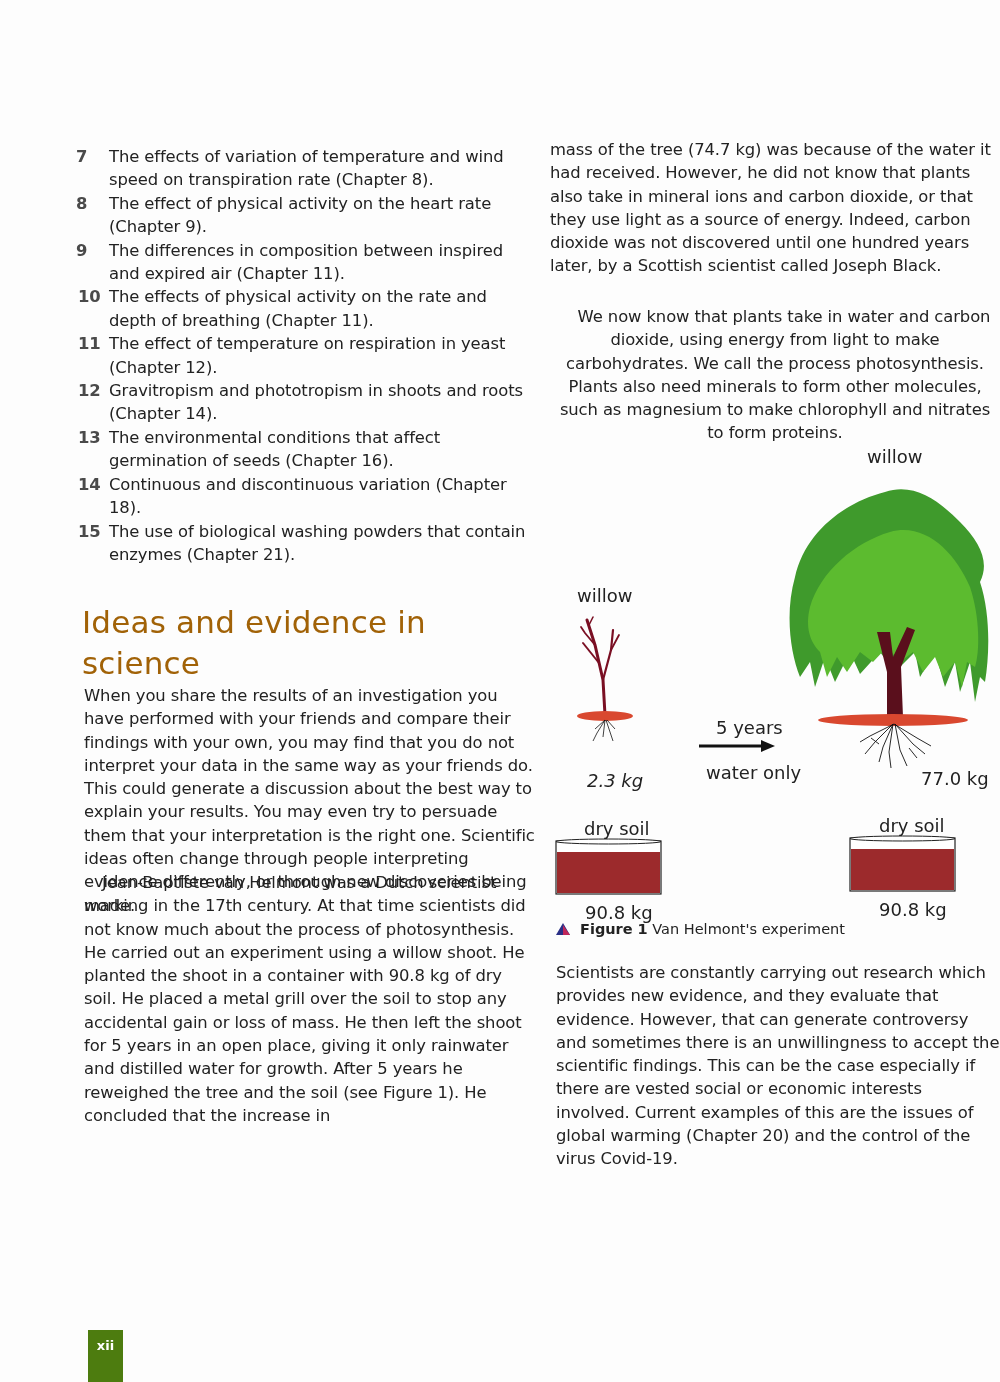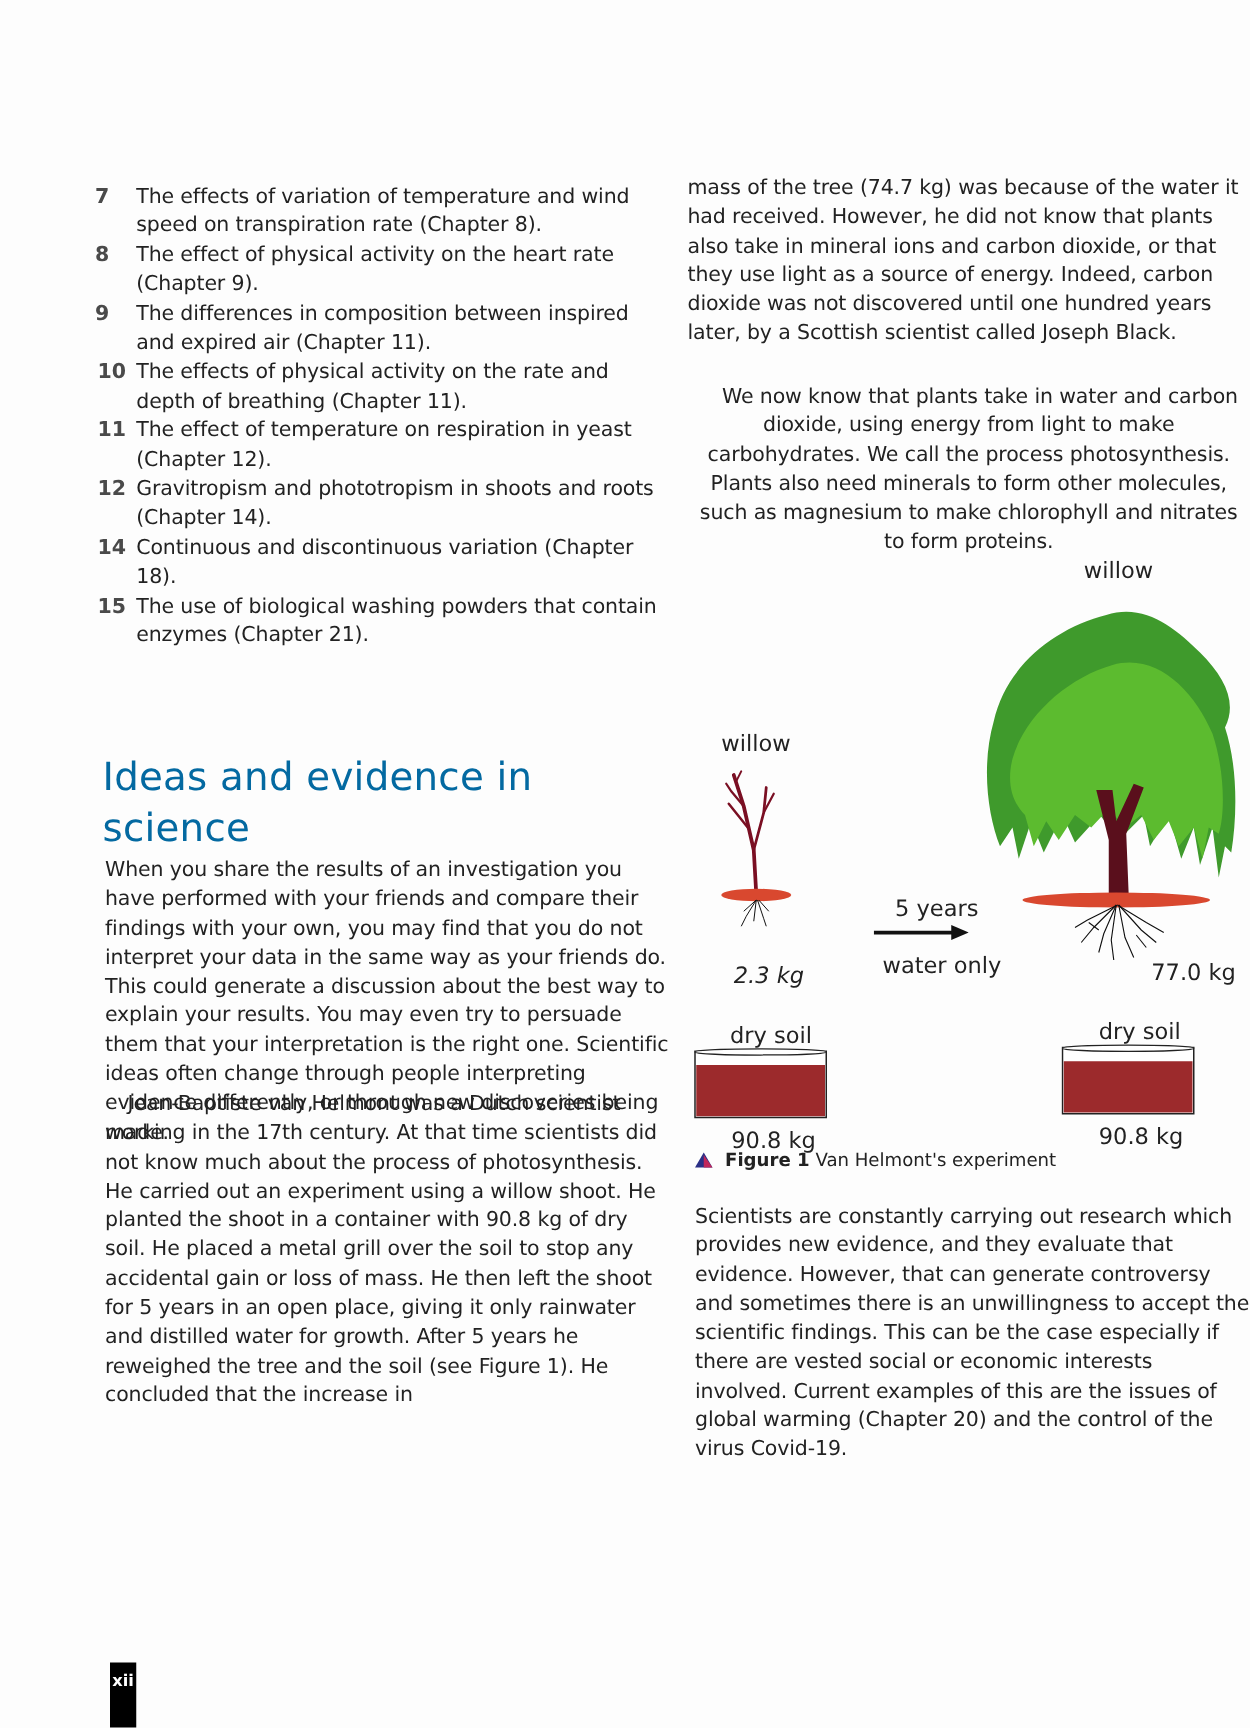--- a/index.html
+++ b/index.html
@@ -13,21 +13,21 @@
 
     
     .numlist { position: absolute; left: 76px; top: 145px; width: 460px; margin: 0; padding: 0; list-style: none; }
     .numlist li { position: relative; padding-left: 33px; font-size: 16.4px; line-height: 23.4px; letter-spacing: -0.1px; }
     .numlist li .num { position: absolute; left: 0; top: 0; font-weight: bold; color: #4a4a4a; width: 30px; }
     .numlist li.two .num { left: 2px; }
 
     
     .heading {
       position: absolute; left: 82px; top: 602px; width: 450px;
-      font-size: 31px; line-height: 41px; font-weight: normal; color: #0369a1; margin: 0;
+      font-size: 31px; line-height: 41px; font-weight: normal; color: #a16207; margin: 0;
       letter-spacing: 0.2px;
     }
 
     .para { position: absolute; font-size: 16.4px; line-height: 23.3px; margin: 0; letter-spacing: -0.1px; }
     .para .indent { display: inline-block; width: 18px; }
     #p-intro { left: 84px; top: 684px; width: 455px; }
     #p-helmont { left: 84px; top: 871px; width: 455px; }
 
     #p-right1 { left: 550px; top: 138px; width: 450px; }
     #p-right2 { left: 550px; top: 305px; width: 450px; text-align: center; }
@@ -53,35 +53,36 @@
     .pot { position: absolute; width: 107px; height: 58px; }
     #pot-left { left: 555px; top: 838px; }
     #pot-right { left: 849px; top: 835px; }
 
     .caption { position: absolute; left: 556px; top: 921px; font-size: 14.5px; color: #222; white-space: nowrap; }
     .caption .tri { display: inline-block; width: 0; height: 0; border-left: 7px solid transparent; border-right: 7px solid transparent; border-bottom: 12px solid #2a2f86; margin-right: 10px; vertical-align: -1px; position: relative; }
     .caption .tri::after { content: ""; position: absolute; left: 0; top: 2px; width: 0; height: 0; border-left: 0 solid transparent; border-right: 7px solid transparent; border-bottom: 10px solid #c0265a; }
     .caption b { font-weight: bold; }
 
     
-    .folio { position: absolute; left: 88px; top: 1330px; width: 21px; height: 52px; background: #000000; }
+    .folio { position: absolute; left: 88px; top: 1330px; width: 35px; height: 52px; background: #4d7c0f; }
     .folio span { display: block; color: #fff; font-weight: bold; font-size: 13px; text-align: center; padding-top: 8px; }
   </style>
 </head>
 <body>
 
 <div class="page">
 
   <ol class="numlist">
     <li><span class="num">7</span><span>The effects of variation of temperature and wind speed on transpiration rate (Chapter 8).</span></li>
     <li><span class="num">8</span><span>The effect of physical activity on the heart rate (Chapter 9).</span></li>
     <li><span class="num">9</span><span>The differences in composition between inspired and expired air (Chapter 11).</span></li>
     <li class="two"><span class="num">10</span><span>The effects of physical activity on the rate and depth of breathing (Chapter 11).</span></li>
     <li class="two"><span class="num">11</span><span>The effect of temperature on respiration in yeast (Chapter 12).</span></li>
     <li class="two"><span class="num">12</span><span>Gravitropism and phototropism in shoots and roots (Chapter 14).</span></li>
+    <li class="two"><span class="num">13</span><span>The environmental conditions that affect germination of seeds (Chapter 16).</span></li>
     <li class="two"><span class="num">14</span><span>Continuous and discontinuous variation (Chapter 18).</span></li>
     <li class="two"><span class="num">15</span><span>The use of biological washing powders that contain enzymes (Chapter 21).</span></li>
   </ol>
 
   <h2 class="heading">Ideas and evidence in science</h2>
 
   <p class="para" id="p-intro">When you share the results of an investigation you have performed with your friends and compare their findings with your own, you may find that you do not interpret your data in the same way as your friends do. This could generate a discussion about the best way to explain your results. You may even try to persuade them that your interpretation is the right one. Scientific ideas often change through people interpreting evidence differently, or through new discoveries being made.</p>
   <p class="para" id="p-helmont"><span class="indent"></span><span>Jean-Baptiste van Helmont was a Dutch scientist working in the 17th century. At that time scientists did not know much about the process of photosynthesis. He carried out an experiment using a willow shoot. He planted the shoot in a container with 90.8 kg of dry soil. He placed a metal grill over the soil to stop any accidental gain or loss of mass. He then left the shoot for 5 years in an open place, giving it only rainwater and distilled water for growth. After 5 years he reweighed the tree and the soil (see Figure 1). He concluded that the increase in</span></p>
 
   <p class="para" id="p-right1">mass of the tree (74.7 kg) was because of the water it had received. However, he did not know that plants also take in mineral ions and carbon dioxide, or that they use light as a source of energy. Indeed, carbon dioxide was not discovered until one hundred years later, by a Scottish scientist called Joseph Black.</p>

